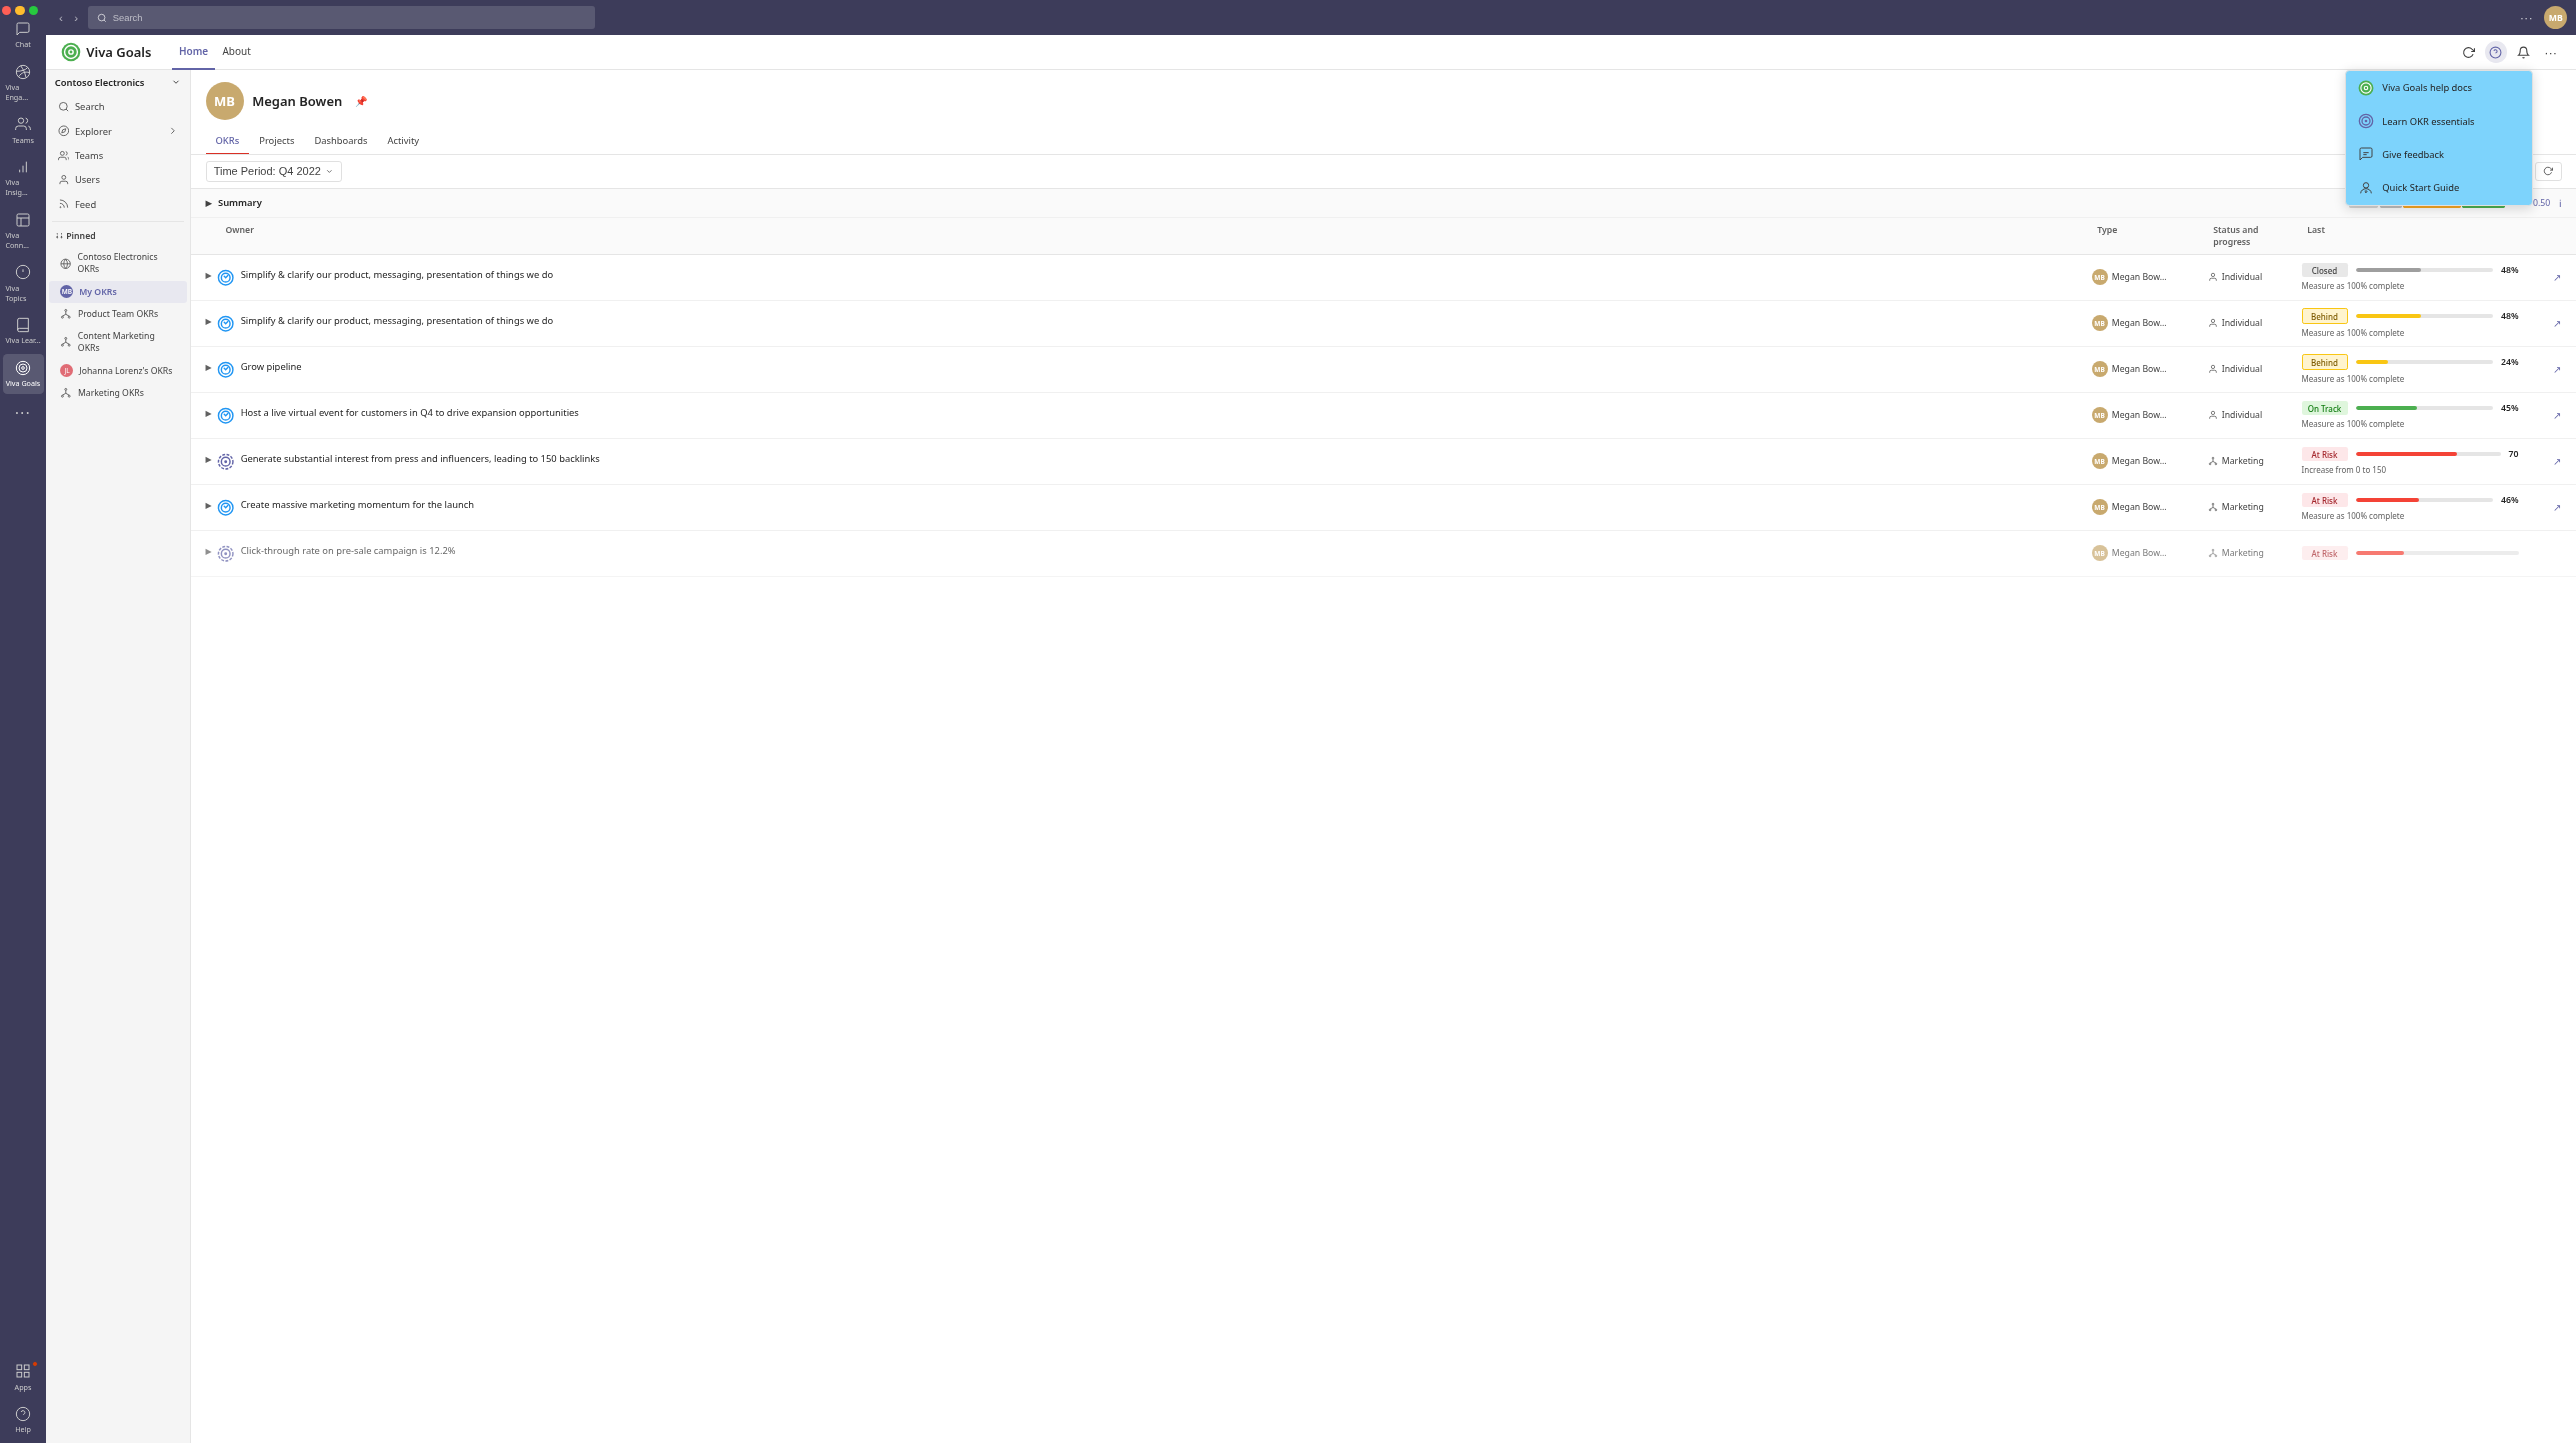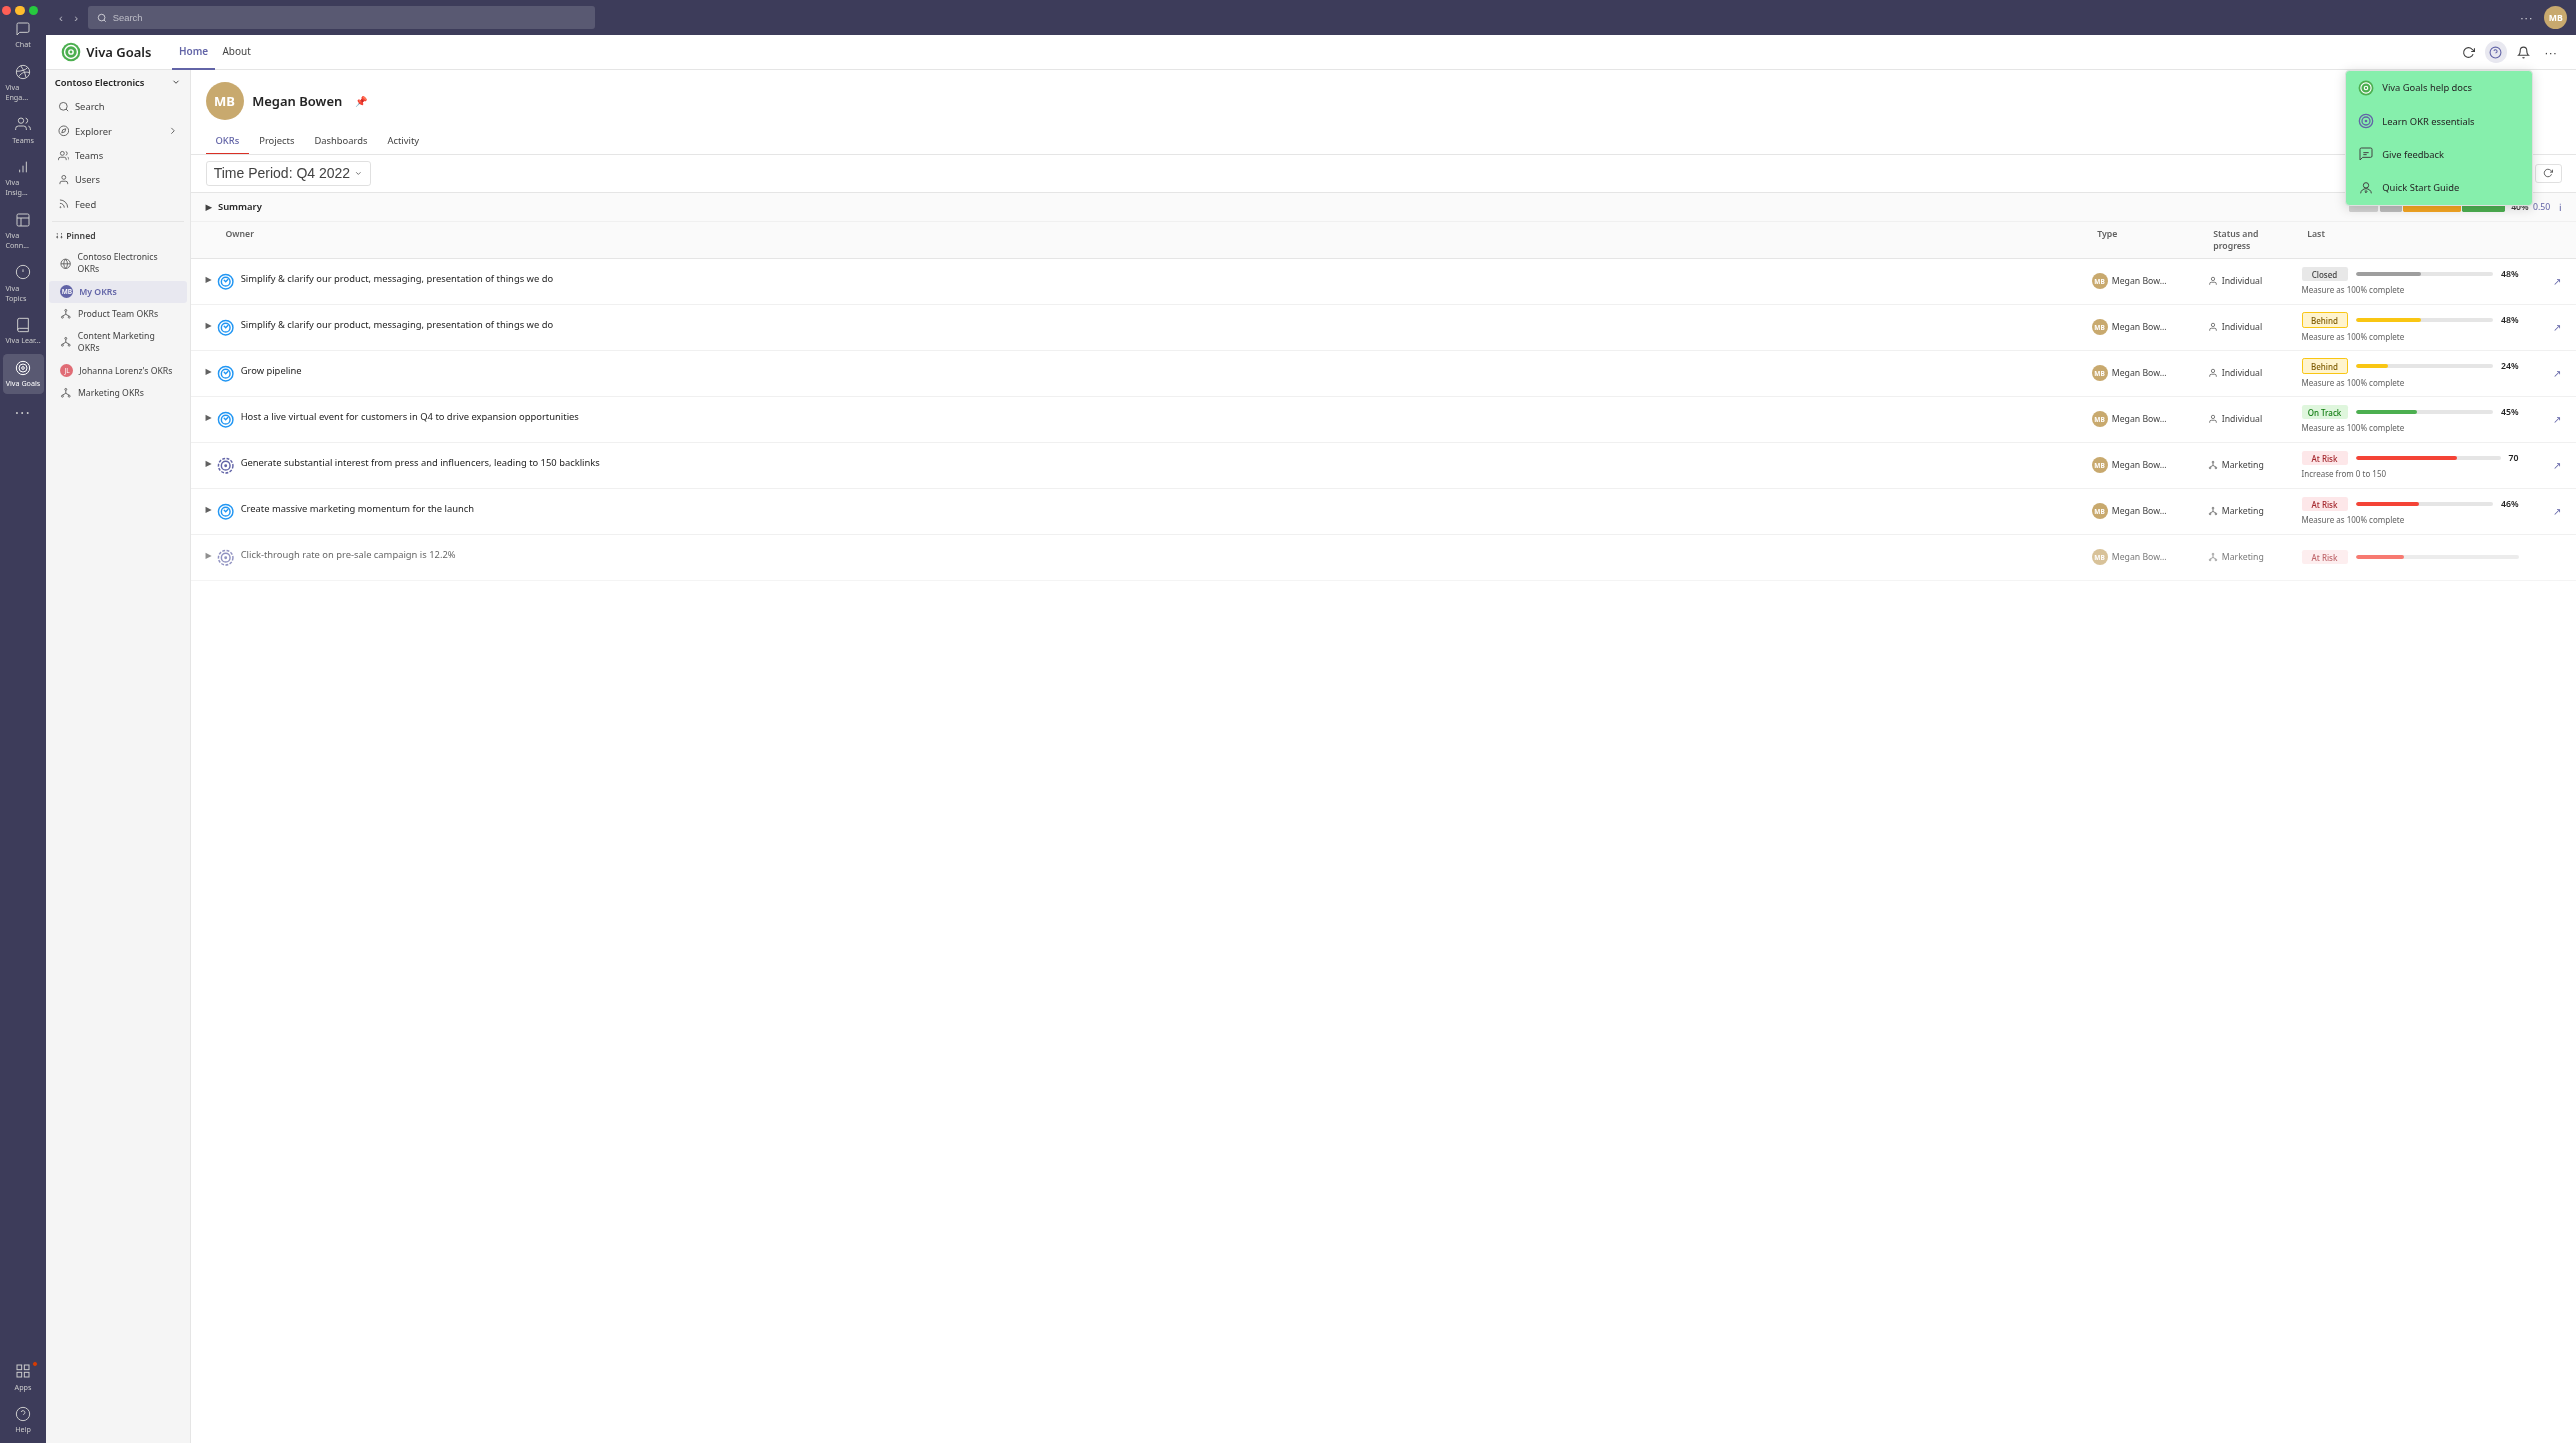--- a/index.html
+++ b/index.html
@@ -297,21 +297,21 @@
     }
     .time-period-btn {
       display: flex;
       align-items: center;
       gap: 4.3px;
       padding: 3.6px 7.2px;
       border: 0.7px solid #e0e0e0;
       border-radius: 2.9px;
       background: #fff;
       cursor: pointer;
-      font-size: 14px;
+      font-size: 11px;
       color: #424242;
     }
     .toolbar-spacer { flex: 1; }
     .toolbar-icon-btn {
       background: none;
       border: 0.7px solid #e0e0e0;
       cursor: pointer;
       padding: 3.6px 7.2px;
       border-radius: 2.9px;
       font-size: 9.4px;
@@ -470,21 +470,21 @@
       cursor: pointer;
       font-size: 10px;
     }
 
     
     .help-dropdown {
       position: fixed;
       top: 70px;
       right: 43px;
       width: 188px;
-      background: #86efac;
+      background: #7dd3fc;
       border: 0.7px solid #e0e0e0;
       border-radius: 4.3px;
       box-shadow: 0 2.9px 11.6px rgba(0,0,0,0.15);
       z-index: 1000;
       overflow: hidden;
     }
     .help-dropdown-item {
       display: flex;
       align-items: center;
       gap: 8.7px;

